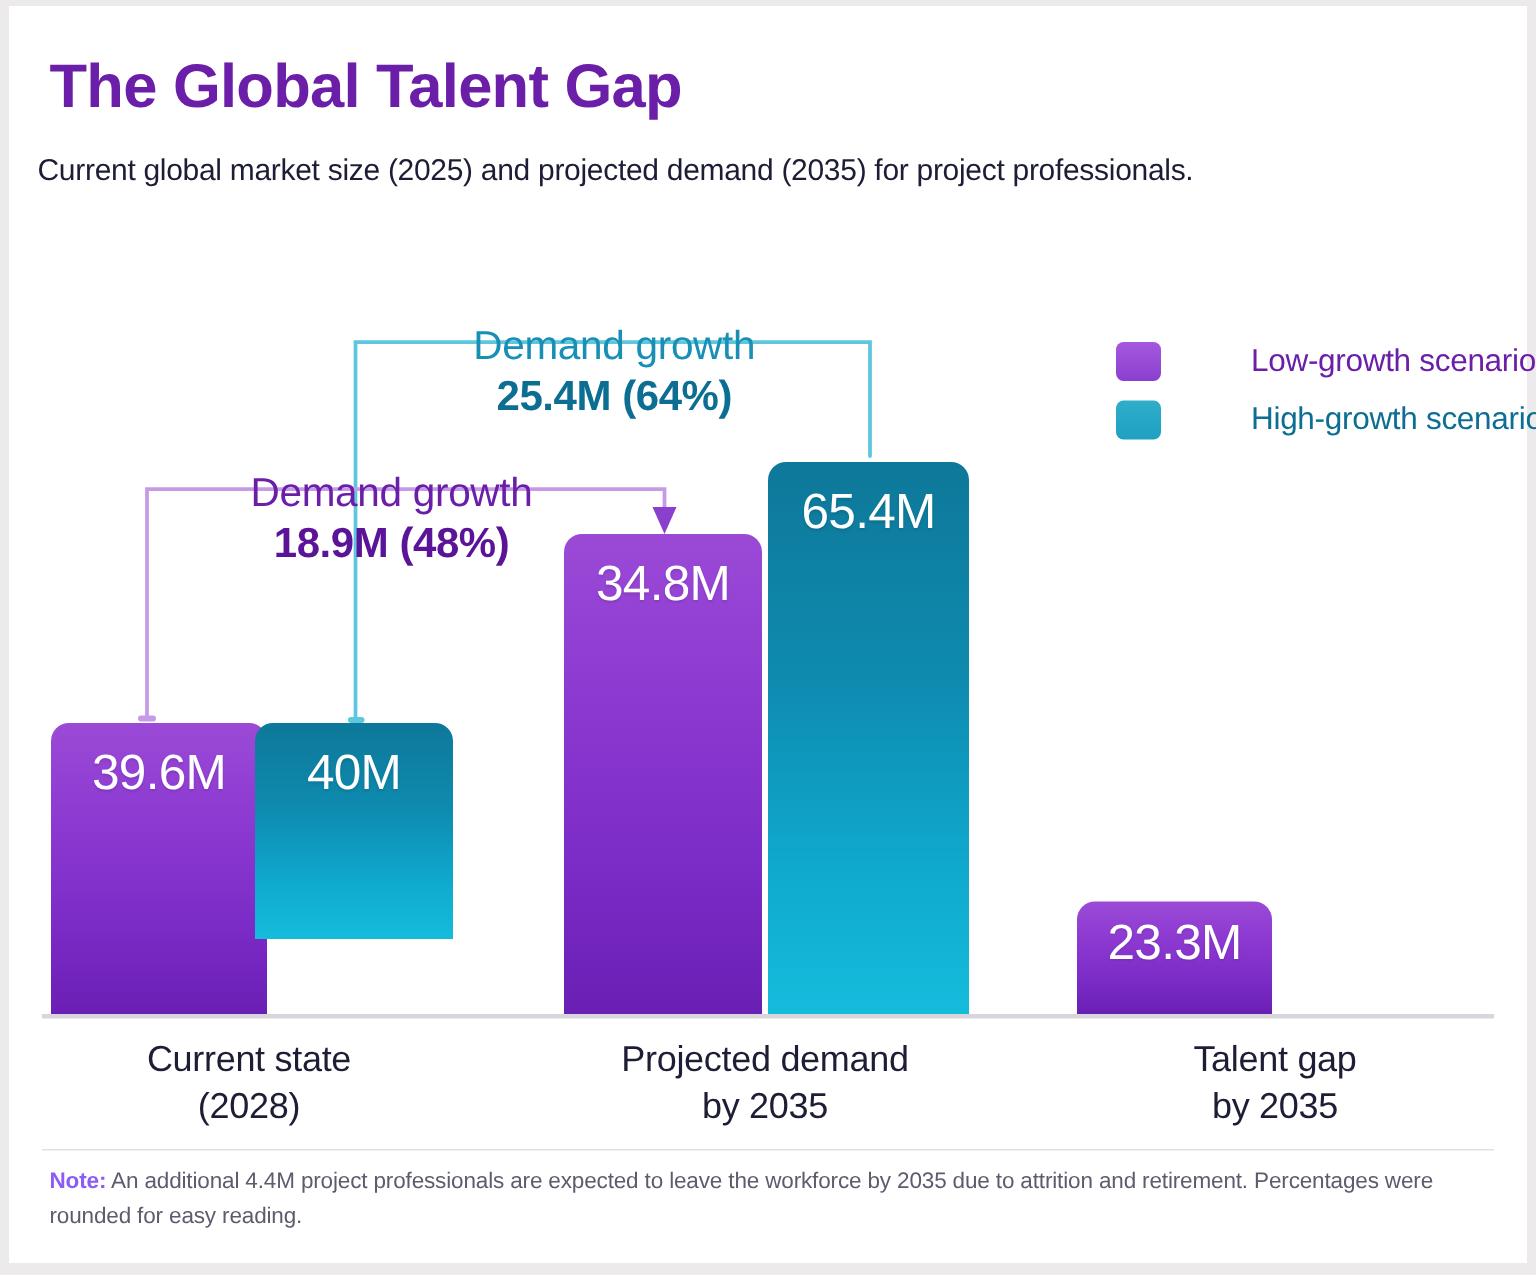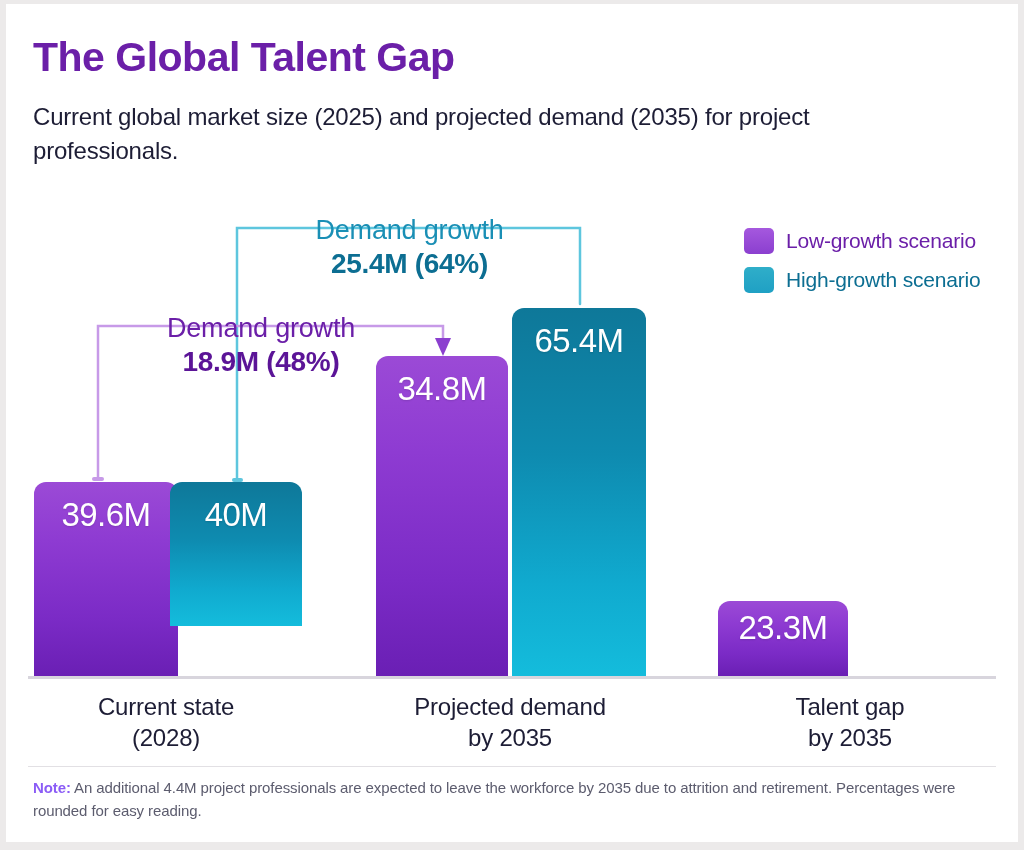--- a/index.html
+++ b/index.html
@@ -18,34 +18,34 @@
 
   
   #title {
     position:absolute; left:27px; top:30px;
     font-size:41px; font-weight:bold;
     letter-spacing:-0.5px;
     color:#6B1FA8;
     white-space:nowrap;
   }
   #subtitle {
-    position:absolute; left:27px; top:96px;
+    position:absolute; left:19px; top:96px;
     width:900px;
-    font-size:24px; line-height:1.42;
+    font-size:20px; line-height:1.42;
     color:#1d1d35;
     letter-spacing:-0.2px;
   }
 
   
   #legend { position:absolute; left:738px; top:221px; }
   .legend-row { display:flex; align-items:center; height:31px; margin-bottom:8px; }
   .legend-swatch { width:30px; height:26px; border-radius:5px; margin-right:12px; flex:none; }
   .sw-low  { background:linear-gradient(180deg,#A558DE 0%,#8B3FCF 100%); }
   .sw-high { background:linear-gradient(180deg,#2FAEC9 0%,#1FA0C4 100%); }
-  .legend-label { font-size:21px; letter-spacing:-0.2px; white-space:nowrap; }
+  .legend-label { font-size:21px; letter-spacing:-0.2px; white-space:nowrap;margin-left:48px; }
   .lbl-low  { color:#6B1FA8; }
   .lbl-high { color:#0C6E92; }
 
   
   #plot { position:absolute; left:0; top:0; width:1012px; height:838px; }
 
   .bar {
     position:absolute;
     border-radius:12px 12px 0 0;
     overflow:hidden;

